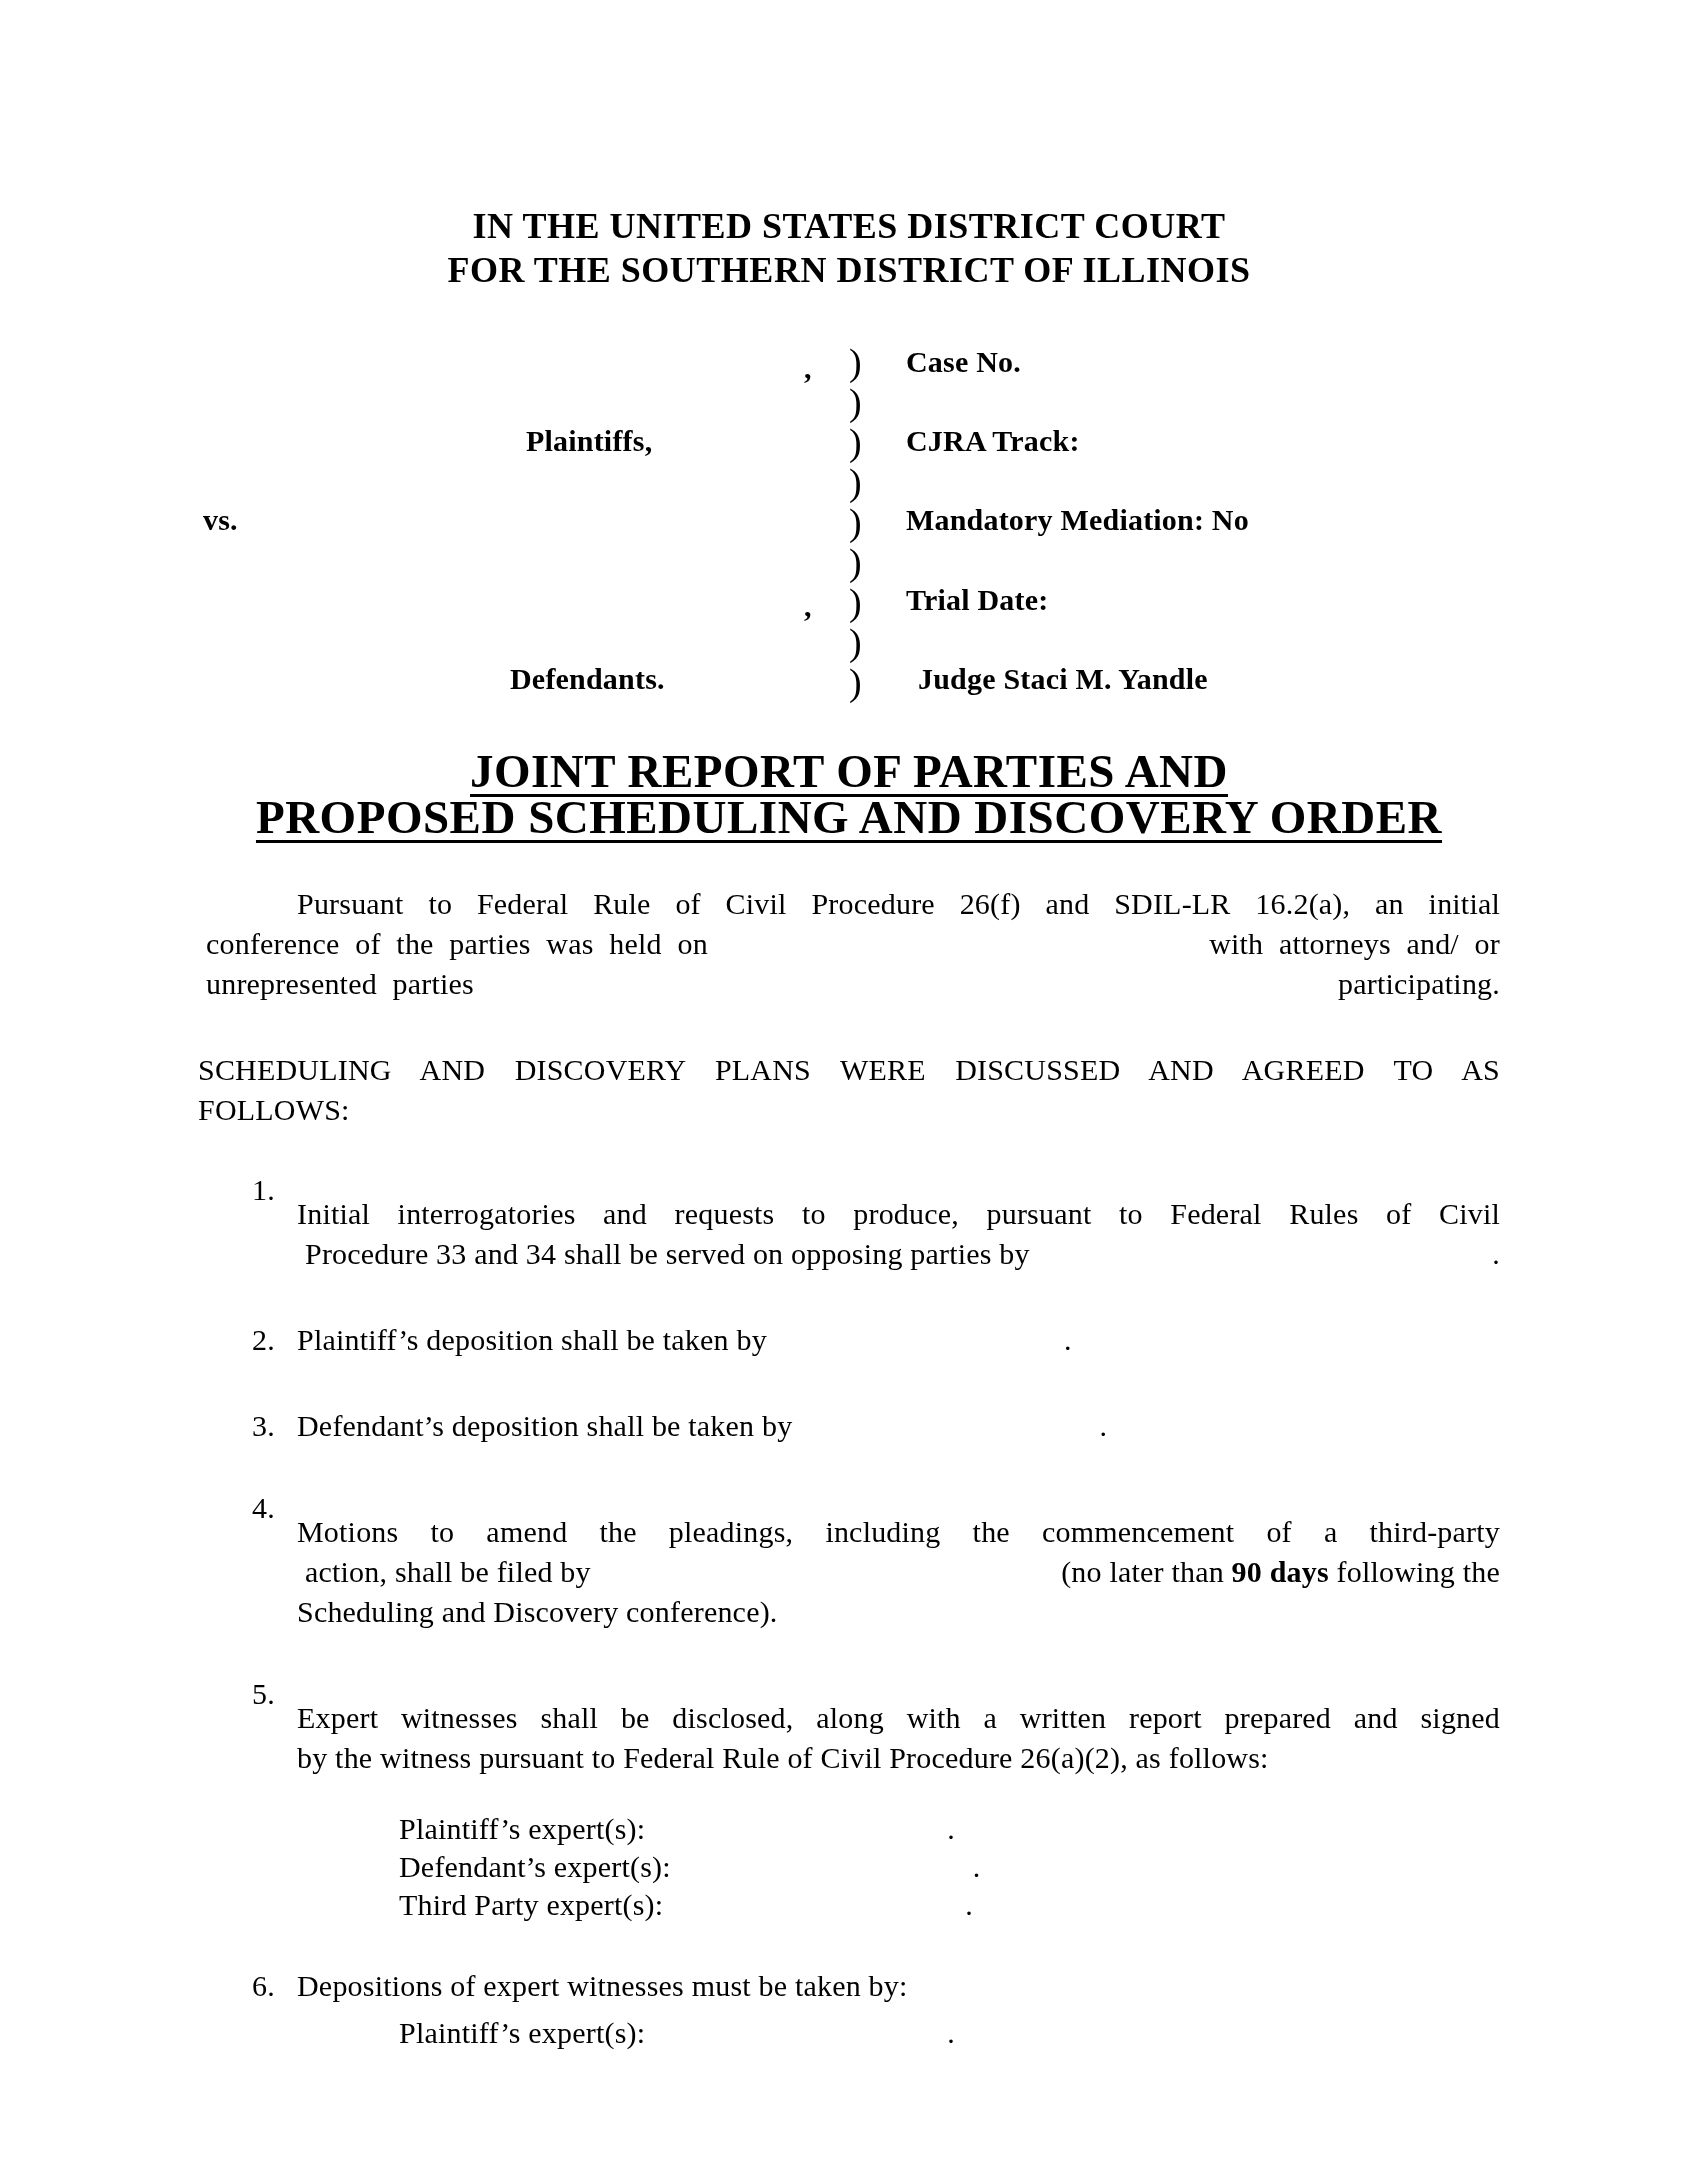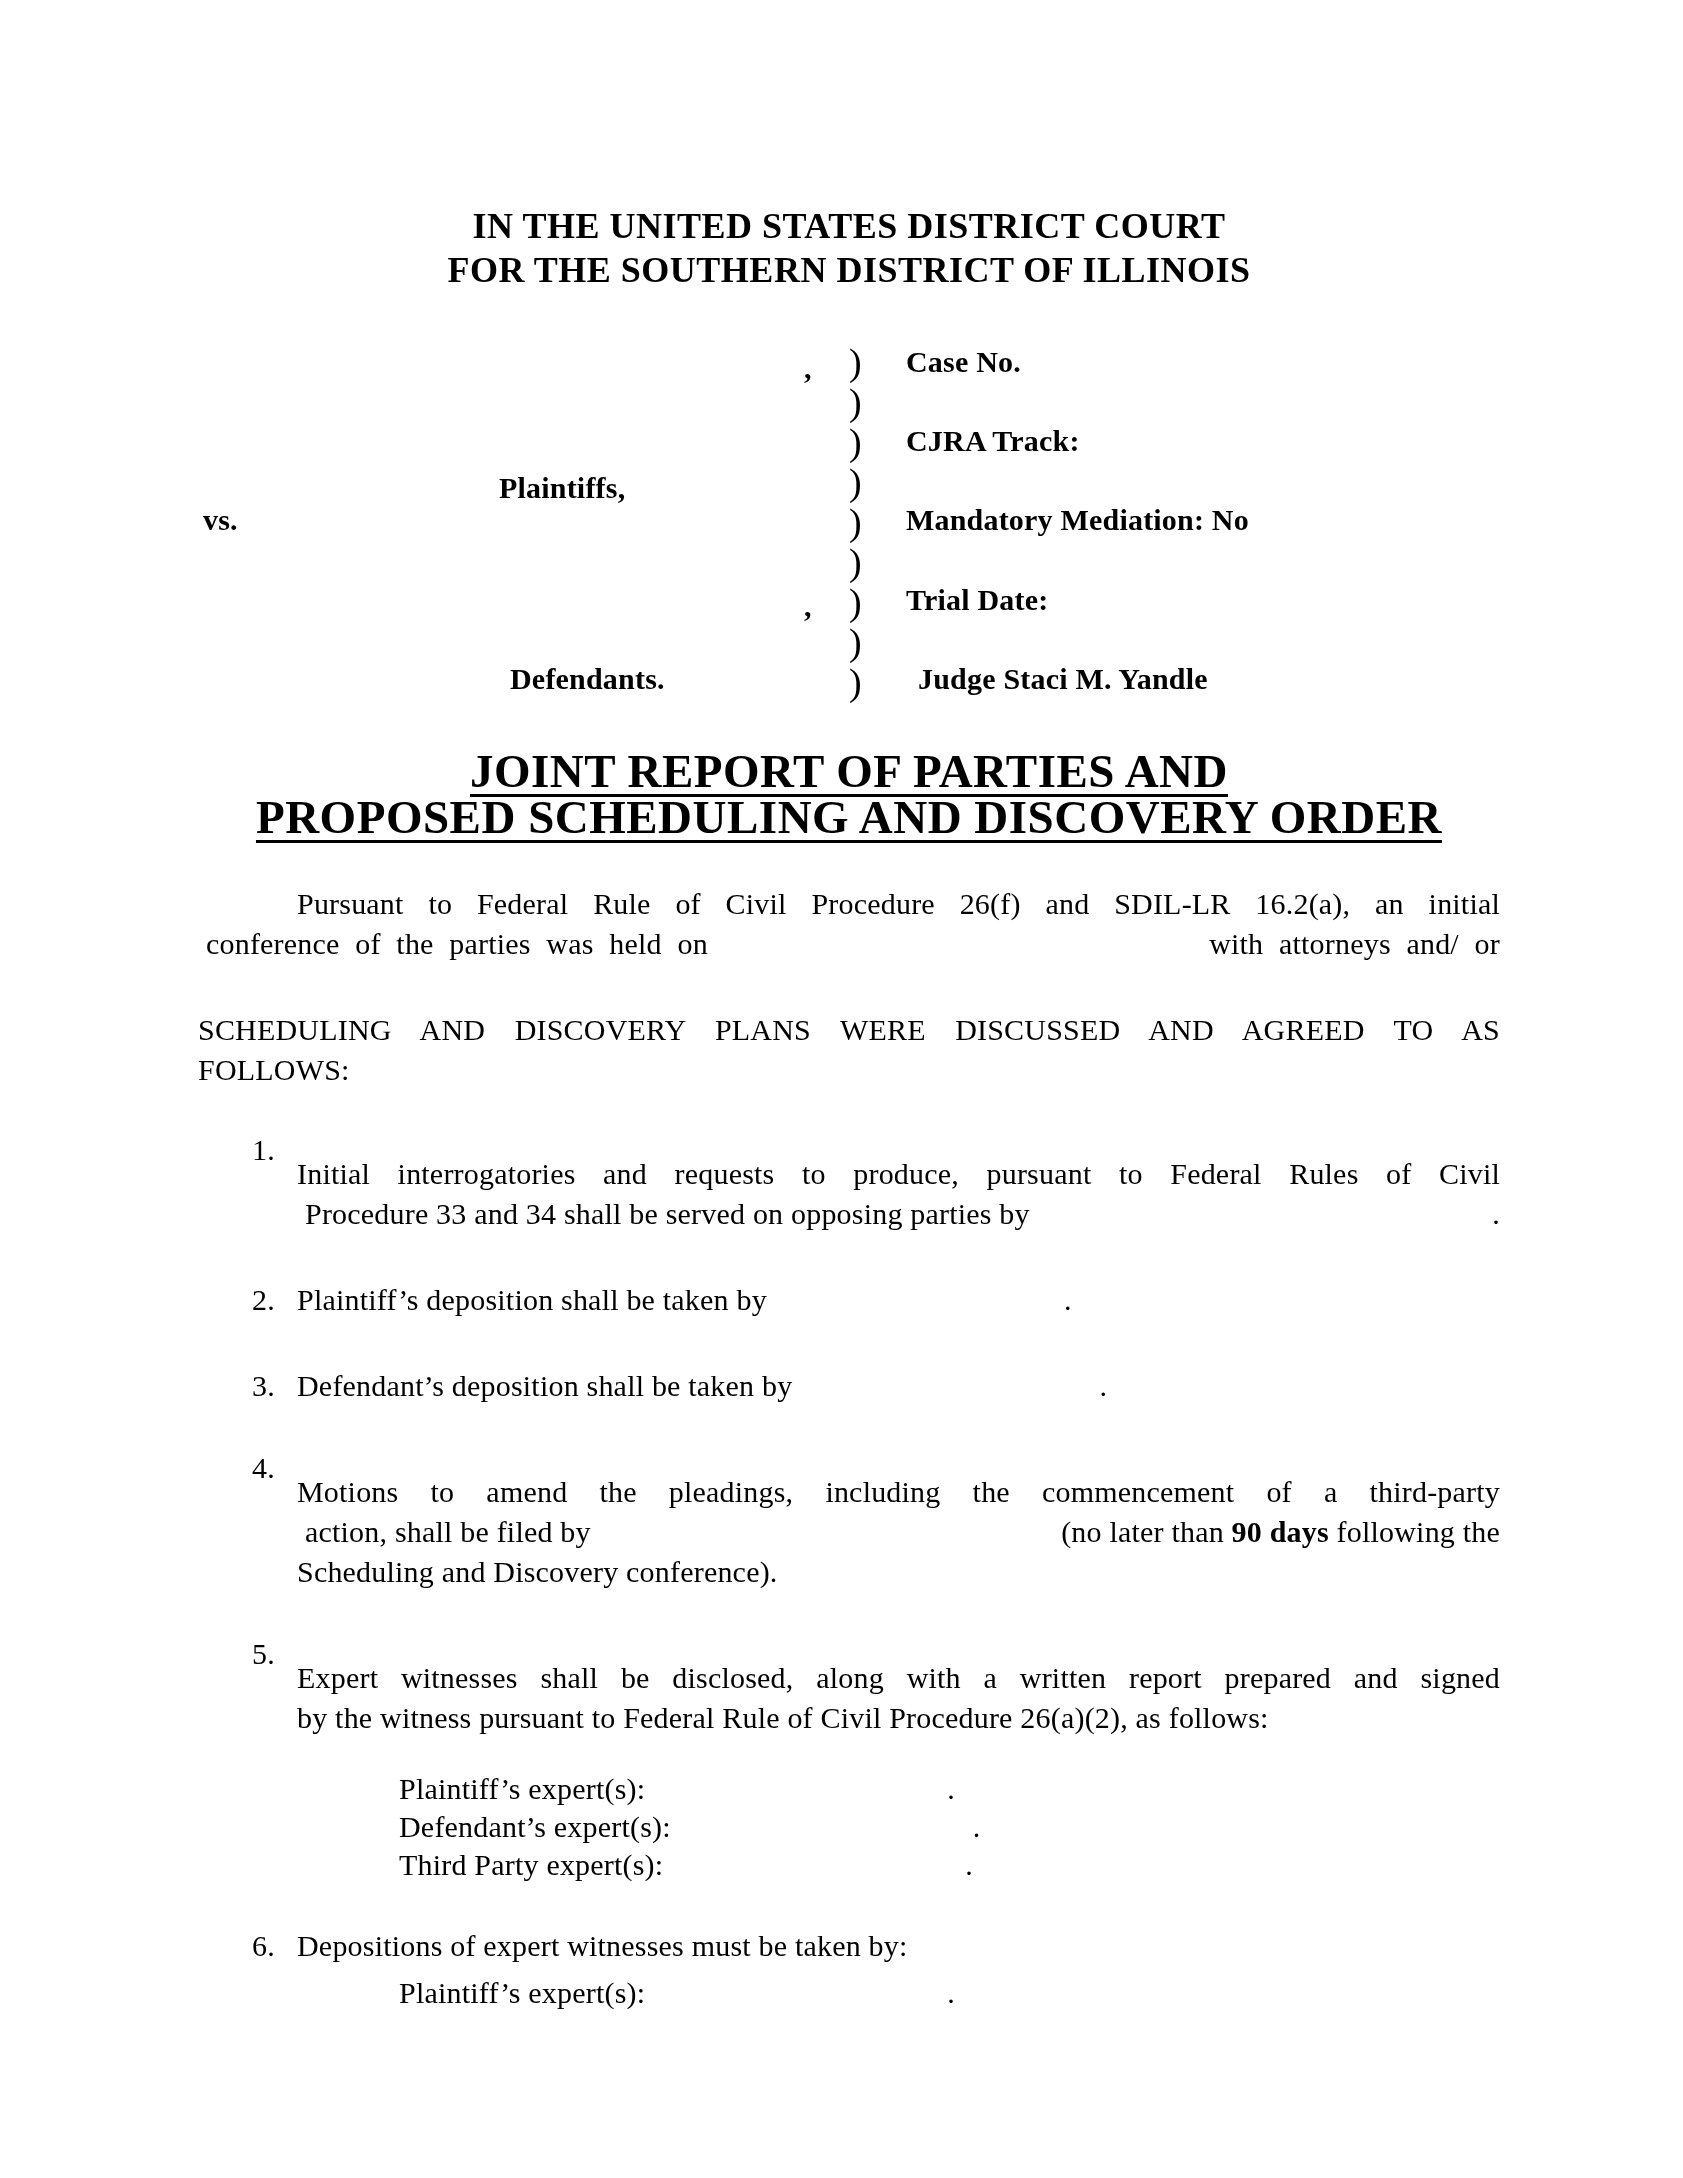--- a/index.html
+++ b/index.html
@@ -57,21 +57,21 @@
 <div class="page">
   <div class="content">
 
     <div class="court-header">
       <div>IN THE UNITED STATES DISTRICT COURT</div>
       <div>FOR THE SOUTHERN DISTRICT OF ILLINOIS</div>
     </div>
 
     <div class="caption">
       <div class="cap-el" style="left:606px; top:6px;">,</div>
-      <div class="cap-el" style="left:301px; top:79px;margin-top:47px;">Plaintiffs,</div>
+      <div class="cap-el" style="left:328px; top:79px;">Plaintiffs,</div>
       <div class="cap-el" style="left:5px;   top:158px;">vs.</div>
       <div class="cap-el" style="left:606px; top:244px;">,</div>
       <div class="cap-el" style="left:312px; top:317px;">Defendants.</div>
 
       <div class="cap-el paren-col" style="left:651px; top:0;">)
 )
 )
 )
 )
 )
@@ -90,20 +90,25 @@
       <div><span class="u">JOINT REPORT OF PARTIES AND</span></div>
       <div><span class="u">PROPOSED SCHEDULING AND DISCOVERY ORDER</span></div>
     </div>
 
     <div class="intro">
       <div class="jline indent1">Pursuant to Federal Rule of Civil Procedure 26(f) and SDIL-LR 16.2(a), an initial</div>
       <div class="flexline">
         <span class="ws8">conference of the parties was held on</span>
         <span></span>
         <span class="ws8">with attorneys and/ or</span>
+      </div>
+      <div class="flexline">
+        <span class="ws8">unrepresented parties</span>
+        <span></span>
+        <span>participating.</span>
       </div>
     </div>
 
     <div class="section-heading">
       <div class="jline">SCHEDULING AND DISCOVERY PLANS WERE DISCUSSED AND AGREED TO AS</div>
       <div>FOLLOWS:</div>
     </div>
 
     <div class="item" style="margin-top:40px;">
       <div class="num">1.</div>

